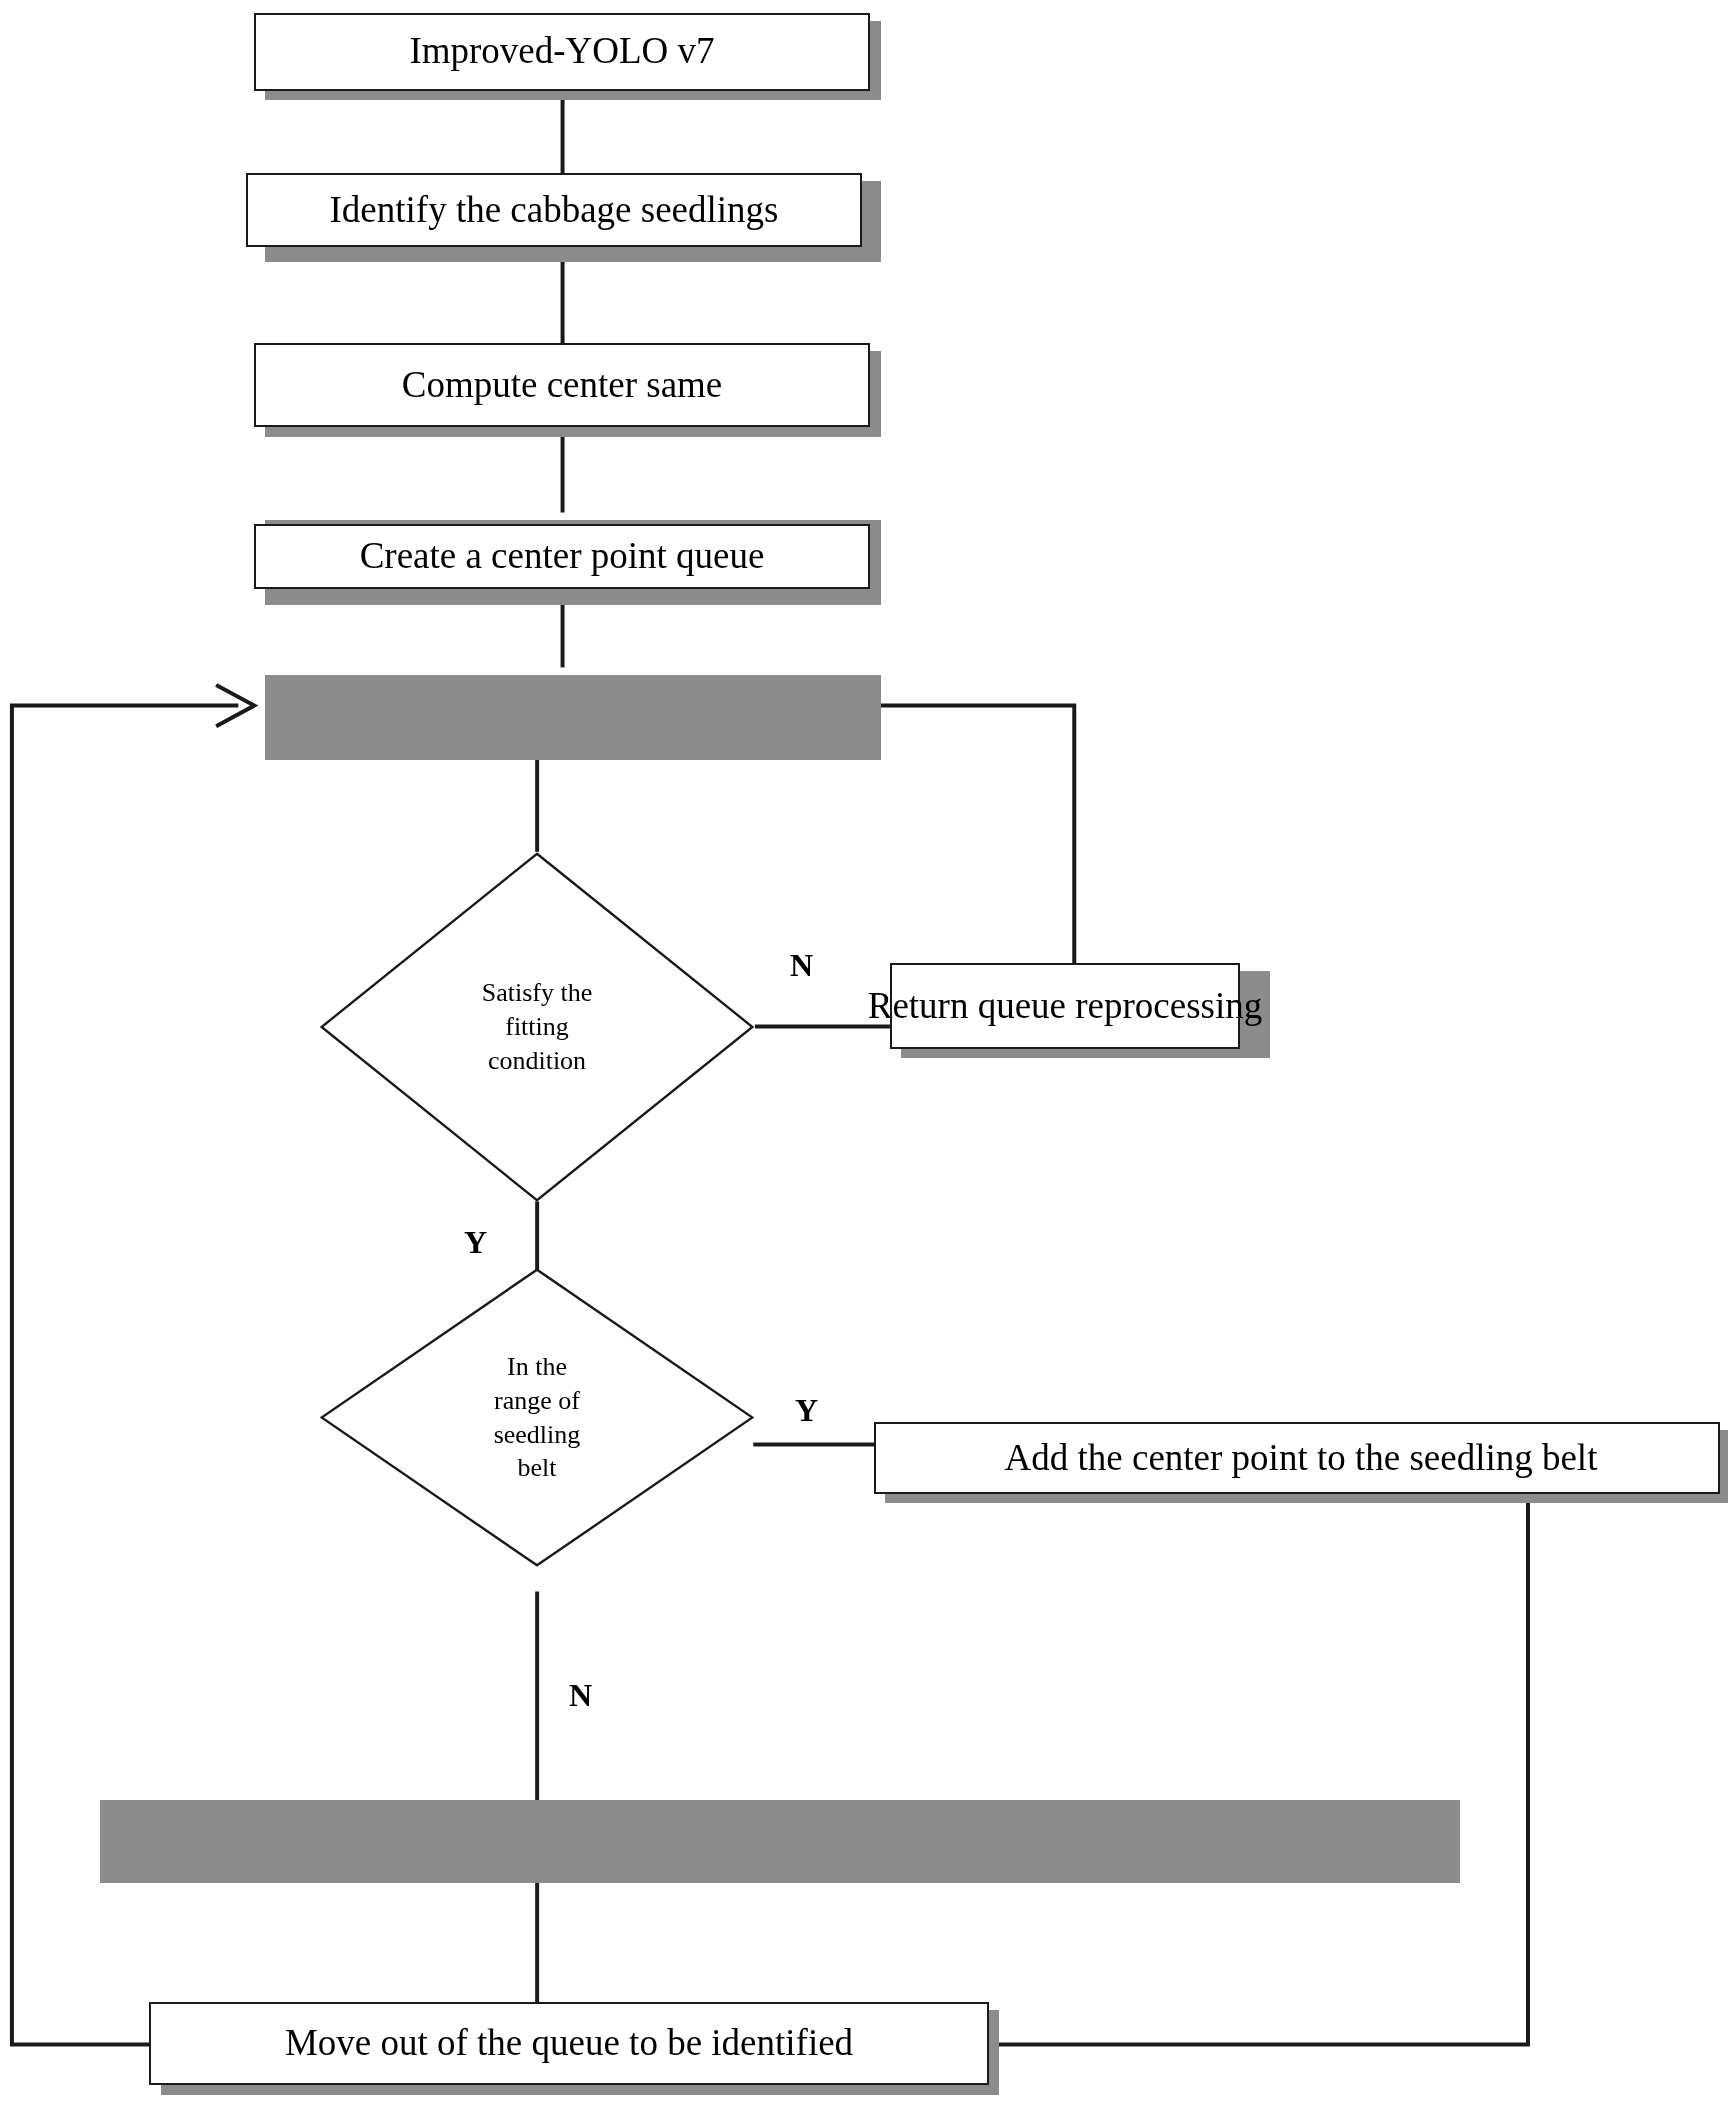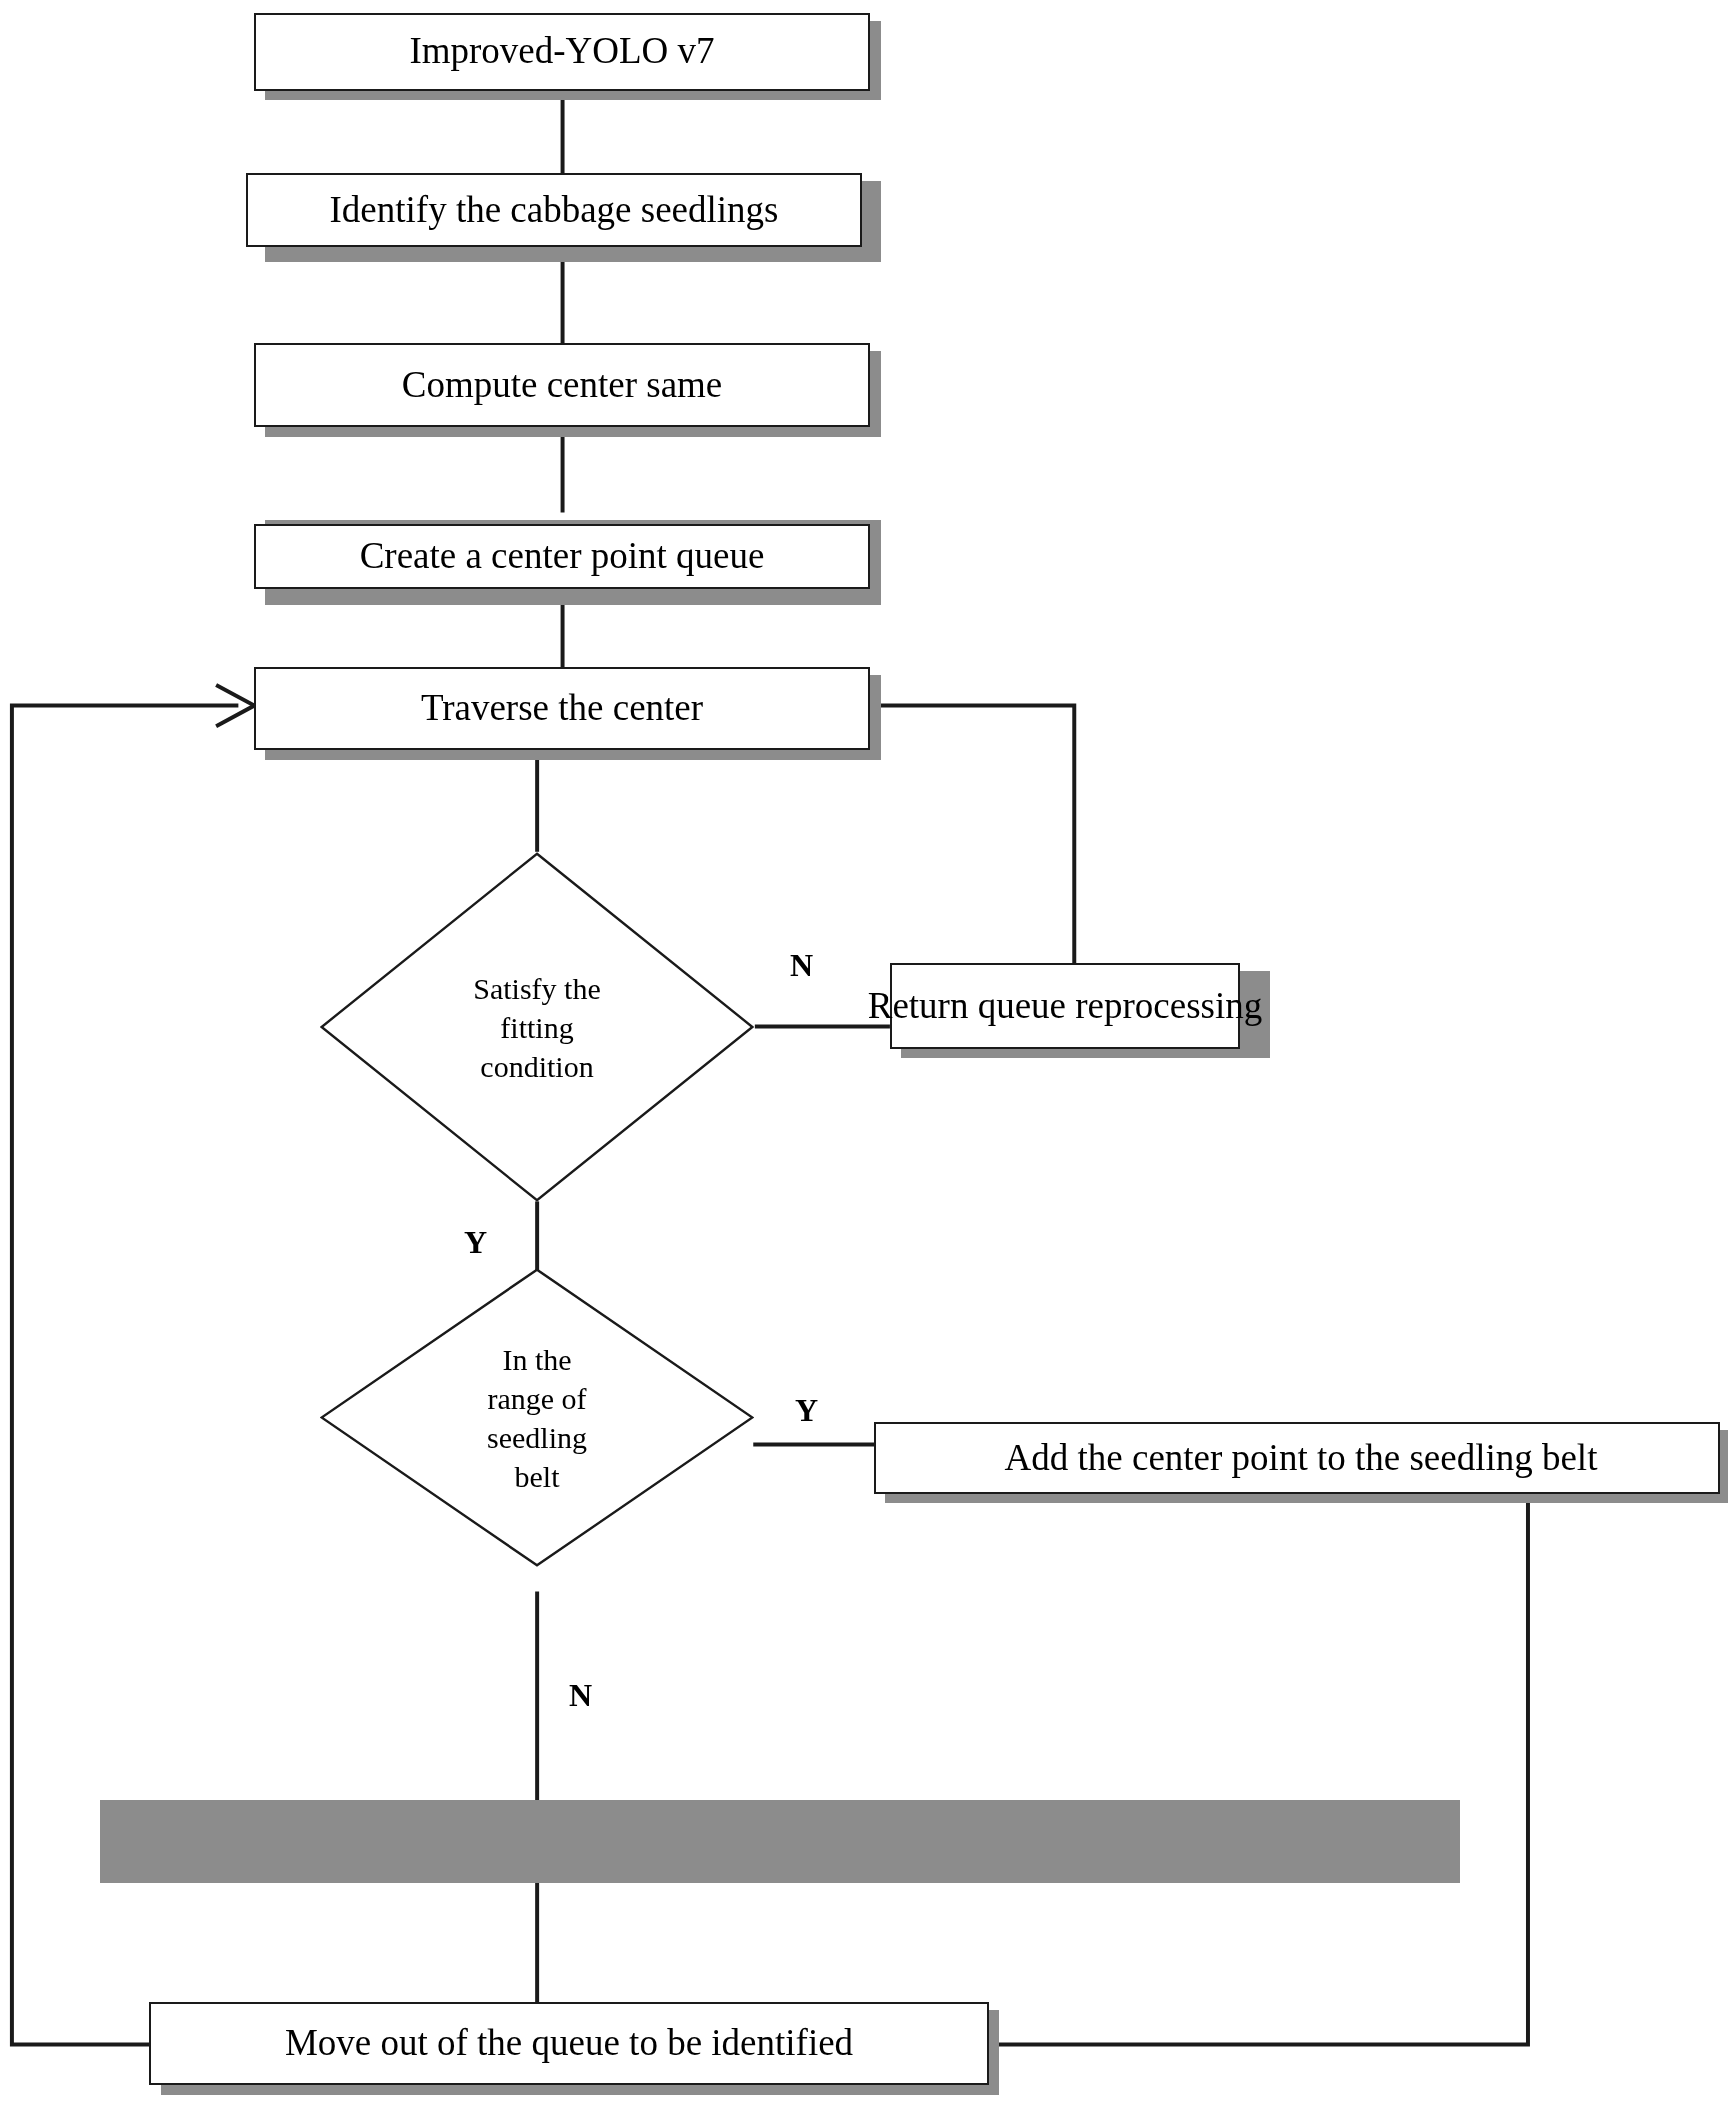--- a/index.html
+++ b/index.html
@@ -10,21 +10,21 @@
   .node{position:absolute;box-sizing:border-box;background:#ffffff;
         border:2.4px solid #1a1a1a;display:flex;align-items:center;justify-content:center;
         text-align:center;line-height:1.15;}
   .node .lbl{display:block;padding:0 8px;white-space:nowrap;}
   .shadow{position:absolute;background:#8c8c8c;z-index:0;}
   .diamond-wrap{position:absolute;display:flex;align-items:center;justify-content:center;}
   .diamond-wrap svg{position:absolute;left:0;top:0;}
   .diamond-wrap .dlbl{position:relative;z-index:2;text-align:center;line-height:1.30;}
   .edge-label{position:absolute;font-weight:bold;font-size:32px;letter-spacing:0.4px;}
   .f42{font-size:37px;justify-content:center;}
-  .f38{font-size:30px;}
+  .f38{font-size:26px;}
 </style>
 </head>
 <body>
 
 <div id="canvas">
 
   <svg id="wires" viewBox="0 0 2176 2653" preserveAspectRatio="none">
     <g stroke="#1a1a1a" fill="none" stroke-width="5">
 
       <line x1="708" y1="112" x2="708" y2="218"></line>
@@ -69,23 +69,20 @@
   <div class="node f42" style="left:254px;top:343px;width:616px;height:84px;z-index:2;">
     <span class="lbl">Compute center same</span>
   </div>
 
   <div class="shadow" style="left:265px;top:520px;width:616px;height:85px;"></div>
   <div class="node f42" style="left:254px;top:524px;width:616px;height:65px;z-index:2;">
     <span class="lbl">Create a center point queue</span>
   </div>
 
   <div class="shadow" style="left:265px;top:675px;width:616px;height:85px;"></div>
-  <div class="node f42" style="left:254px;top:667px;width:616px;height:83px;z-index:2;">
-    <span class="lbl">Traverse the center</span>
-  </div>
 
   <div class="shadow" style="left:901px;top:971px;width:369px;height:87px;"></div>
   <div class="node f42" style="left:890px;top:963px;width:350px;height:86px;z-index:2;">
     <span class="lbl">Return queue reprocessing</span>
   </div>
 
   <div class="shadow" style="left:885px;top:1430px;width:844px;height:73px;"></div>
   <div class="node f42" style="left:874px;top:1422px;width:846px;height:72px;z-index:2;padding-left:8px;">
     <span class="lbl">Add the center point to the seedling belt</span>
   </div>

